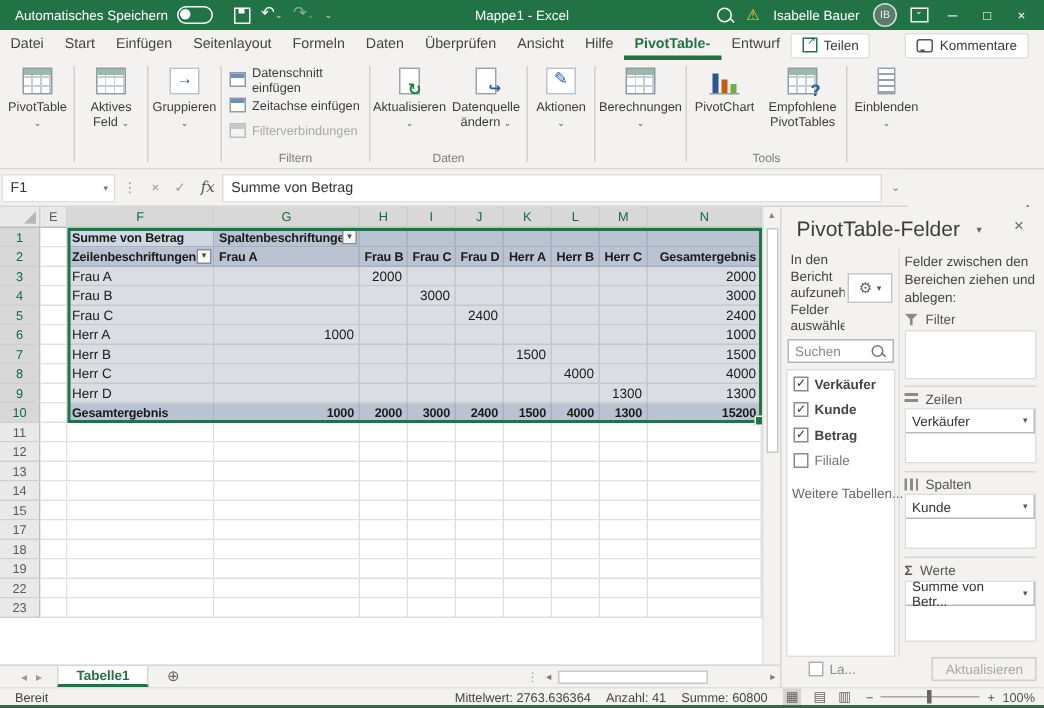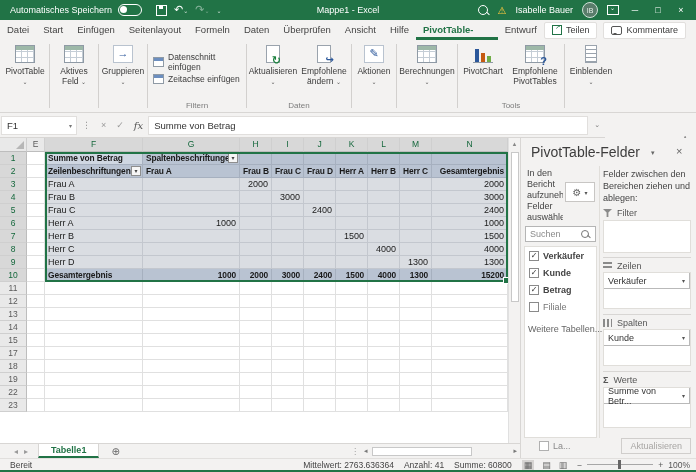--- a/index.html
+++ b/index.html
@@ -27,21 +27,21 @@
           display:flex;align-items:center;justify-content:center;font-size:7px;color:#e9f2ec}
   .winbtn{font-size:9px;width:14px;text-align:center}
   .i-ribopts{width:10px;height:8px;border:1px solid #fff;position:relative}
   .i-ribopts::after{content:"⌄";position:absolute;left:2px;top:-2px;font-size:6px}
   
   .menubar{position:absolute;left:0;top:20px;width:696px;height:20px;background:#f3f2f1;
            display:flex;align-items:center;font-size:9.5px;color:#444}
   .mtabs{display:flex;align-items:center;height:100%}
   .mtab{padding:0 7px;line-height:20px;height:100%;box-sizing:border-box}
   .mtab.active{color:#217346;font-weight:bold;border-bottom:3px solid #217346}
-  .mb-right{margin-left:auto;display:flex;align-items:center;gap:6px;padding-right:10px}
+  .mb-right{margin-left:auto;display:flex;align-items:center;gap:23px;padding-right:10px}
   .mb-btn{background:#fff;border:1px solid #e1dfdd;border-radius:2px;height:15px;display:flex;
           align-items:center;gap:4px;padding:0 7px;font-size:9px;color:#3b3b3b}
   .i-share{width:8px;height:8px;border:1px solid #217346;position:relative}
   .i-share::after{content:"↗";position:absolute;left:2px;top:-3px;font-size:7px;color:#217346}
   .i-comment{width:9px;height:7px;border:1px solid #555;border-radius:2px;position:relative}
   .i-comment::after{content:"";position:absolute;left:1px;bottom:-3px;border:2px solid transparent;border-top-color:#555}
   
   .ribbon{position:absolute;left:0;top:40px;width:696px;height:73px;background:#f3f2f1;
           border-bottom:1px solid #d8d6d4;display:flex;align-items:stretch;padding:0 2px;box-sizing:border-box}
   .rsep{width:1px;background:#d2d0ce;margin:4px 1px}
@@ -257,33 +257,37 @@
     <div class="rgroup" style="width:96px">
       <div style="flex:1;display:flex;flex-direction:column;justify-content:center">
         <div class="smallrow">
           <span class="si"></span>
           <span>Datenschnitt einfügen</span>
         </div>
         <div class="smallrow">
           <span class="si"></span>
           <span>Zeitachse einfügen</span>
         </div>
+        <div class="smallrow disabled">
+          <span class="si"></span>
+          <span>Filterverbindungen</span>
+        </div>
       </div>
       <div class="rglabel">Filtern</div>
     </div>
     <div class="rsep"></div>
     <div class="rgroup">
       <div class="rgrow">
         <div class="bigbtn" style="width:50px">
           <span class="bi bi-page bi-refresh"></span>
           <span class="lbl"><span>Aktualisieren</span><br><span class="caret">⌄</span></span>
         </div>
         <div class="bigbtn" style="width:52px">
           <span class="bi bi-page bi-blue"></span>
-          <span class="lbl"><span>Empfohlene ändern</span> <span class="caret">⌄</span></span>
+          <span class="lbl"><span>Datenquelle ändern</span> <span class="caret">⌄</span></span>
         </div>
       </div>
       <div class="rglabel">Daten</div>
     </div>
     <div class="rsep"></div>
     <div class="bigbtn" style="width:42px">
       <span class="bi bi-arrow">✎</span>
       <span class="lbl"><span>Aktionen</span><br><span class="caret">⌄</span></span>
     </div>
     <div class="rsep"></div>

